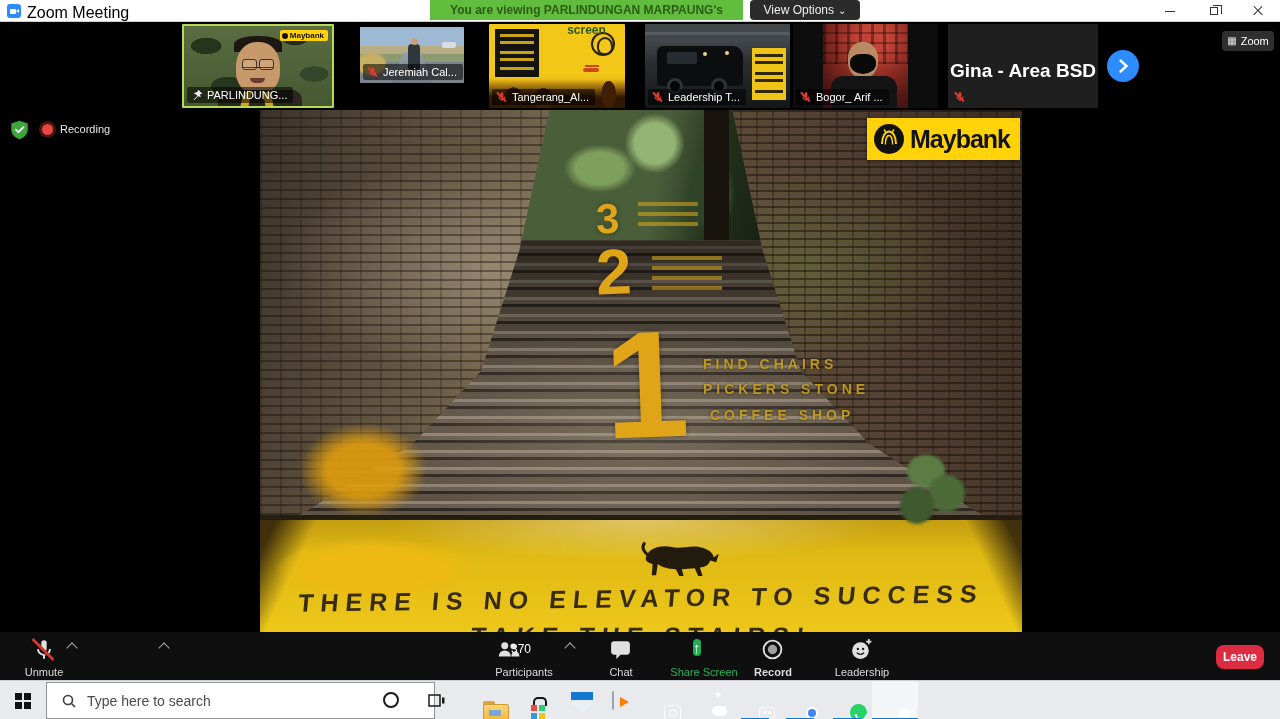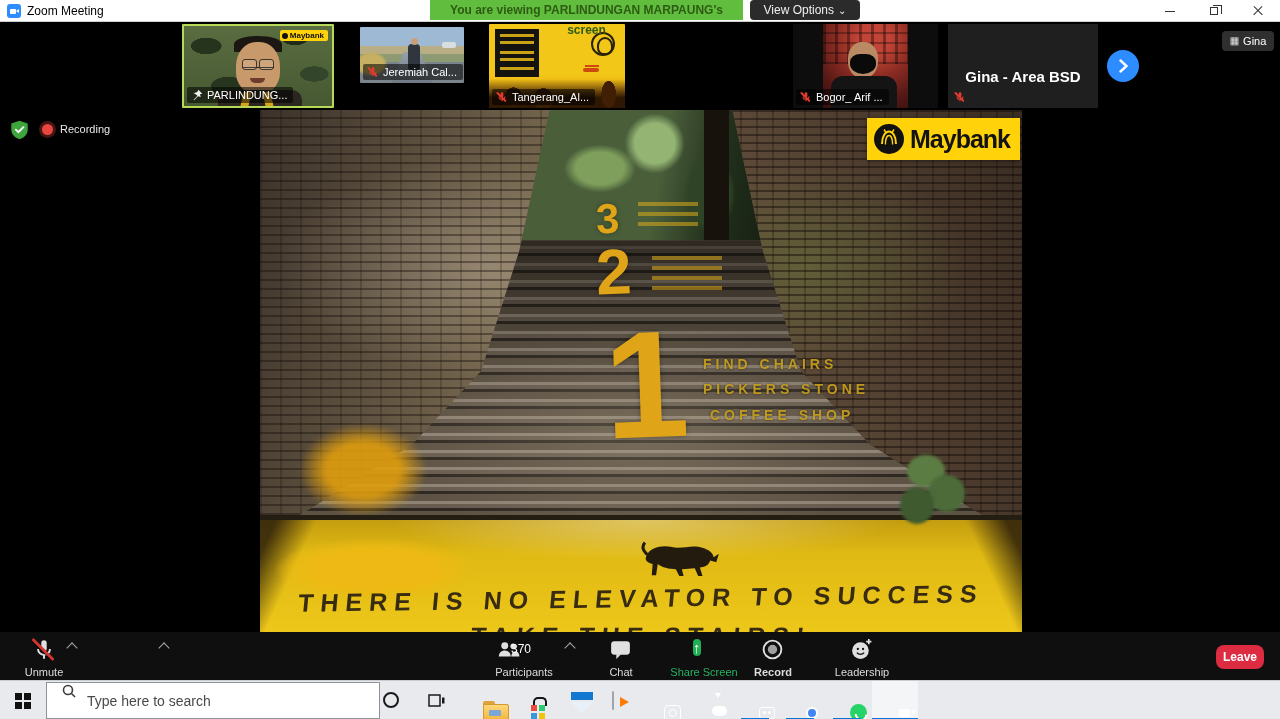--- a/index.html
+++ b/index.html
@@ -4,38 +4,38 @@
 <style>
   * { margin:0; padding:0; box-sizing:border-box; }
   html,body { width:1280px; height:719px; background:#000; font-family:"Liberation Sans",sans-serif; overflow:hidden; }
   #screen { position:relative; width:1280px; height:719px; background:#000; }
 
   
   .titlebar { position:absolute; top:0; left:0; width:1280px; height:22px; background:#fff; border-bottom:1px solid #cfcfcf; z-index:50; }
   .app-icon { position:absolute; left:7px; top:4px; width:14px; height:14px; background:#2d8cff; border-radius:3px; }
   .app-icon::before { content:""; position:absolute; left:2.5px; top:4.5px; width:6px; height:5px; background:#fff; border-radius:1px; }
   .app-icon::after { content:""; position:absolute; right:2px; top:4.5px; border-top:2.5px solid transparent; border-bottom:2.5px solid transparent; border-right:3px solid #fff; }
-  .title-text { position:absolute; left:27px; top:4px; font-size:12px; color:#000; }
+  .title-text { position:absolute; left:27px; top:4px; font-size:16px; color:#000; }
   .banner { position:absolute; left:430px; top:0; width:313px; height:20px; background:#61bd3e; color:#2e5b14; font-weight:bold; font-size:12px; text-align:center; line-height:20px; }
   .view-options { position:absolute; left:750px; top:0; width:110px; height:20px; background:#2b2b2b; border-radius:4px; color:#efefef; font-size:12px; text-align:center; line-height:20px; cursor:pointer; }
   .vo-caret { font-size:10px; margin-left:4px; }
   .win-controls { position:absolute; right:0; top:0; height:22px; display:flex; }
   .win-btn { width:44px; height:22px; position:relative; cursor:pointer; }
   .ic-min { position:absolute; left:17px; top:11px; width:10px; height:1.4px; background:#333; }
   .ic-restore { position:absolute; left:18px; top:7px; width:8px; height:8px; border:1.2px solid #333; background:#fff; }
   .ic-restore::before { content:""; position:absolute; left:1.5px; top:-3.5px; width:8px; height:8px; border:1.2px solid #333; border-left:none; border-bottom:none; }
   .ic-close { position:absolute; left:16px; top:10px; width:12px; height:1.4px; background:#333; transform:rotate(45deg); }
   .ic-close::after { content:""; position:absolute; left:0; top:0; width:12px; height:1.4px; background:#333; transform:rotate(-90deg); }
 
   
   .tile { position:absolute; top:24px; height:84px; background:#111; overflow:hidden; border-radius:1px; cursor:pointer; }
   .tile.active { border:2px solid #b6d957; }
   .name-bar { position:absolute; left:3px; bottom:3px; display:flex; align-items:center; gap:4px; background:rgba(0,0,0,.55); padding:2px 6px 2px 4px; border-radius:2px; color:#fff; font-size:11px; white-space:nowrap; z-index:5; }
   .corner-mic { position:absolute; left:6px; bottom:5px; z-index:5; }
-  .center-name { position:absolute; left:0; right:0; top:44px; text-align:center; color:#fff; font-size:15px; font-weight:bold; }
+  .center-name { position:absolute; left:0; right:0; top:36px; text-align:center; color:#fff; font-size:19px; font-weight:bold; }
   .slash { position:absolute; left:-1px; top:4.5px; width:13px; height:1.6px; background:#e23b30; transform:rotate(45deg); border-radius:1px; }
 
   
   .t1 { left:182px; width:152px; }
   .t1 .camo { position:absolute; inset:0;
     background-color:#4a5d33;
     background-image:
       radial-gradient(ellipse 30px 16px at 15% 25%, #26341d 50%, transparent 52%),
       radial-gradient(ellipse 26px 14px at 75% 15%, #1f2b18 50%, transparent 52%),
       radial-gradient(ellipse 34px 18px at 30% 75%, #27351e 50%, transparent 52%),
@@ -189,21 +189,21 @@
   .tb-caret::before { content:""; position:absolute; left:0; top:3px; width:7px; height:7px; border-left:1.6px solid #a8a8a8; border-top:1.6px solid #a8a8a8; transform:rotate(45deg); }
   .share-box { width:22px; height:22px; margin:2px; background:#1fae53; border-radius:5px; color:#fff; font-size:15px; font-weight:bold; text-align:center; line-height:22px; }
   .count { position:absolute; left:31px; top:10px; font-size:12px; color:#fff; }
   .leave-btn { position:absolute; left:1216px; top:13px; width:48px; height:24px; background:#dd2c42; color:#fff; font-size:12px; font-weight:bold; border-radius:8px; text-align:center; line-height:24px; cursor:pointer; }
 
   
   .taskbar { position:absolute; left:0; top:680px; width:1280px; height:39px; background:#e8eaed; border-top:1px solid #c9ccd1; z-index:60; }
   .start { position:absolute; left:0; top:0; width:46px; height:39px; cursor:pointer; }
   .win-logo { position:absolute; left:15px; top:12px; width:16px; height:16px; display:grid; grid-template-columns:7px 7px; grid-template-rows:7px 7px; gap:1.6px; }
   .win-logo i { background:#111; }
-  .searchbox { position:absolute; left:46px; top:1px; width:334px; height:37px; background:#fff; border:1px solid #8f9397; display:flex; }
+  .searchbox { position:absolute; left:46px; top:1px; width:389px; height:37px; background:#fff; border:1px solid #8f9397; display:flex; align-items:center; }
   .searchbox svg { margin-left:14px; }
   .searchbox input { border:none; outline:none; font-size:14px; color:#444; margin-left:10px; width:250px; font-family:"Liberation Sans",sans-serif; background:transparent; }
   .searchbox input::placeholder { color:#4a4a4a; opacity:1; }
   .cortana { position:absolute; left:383px; top:11px; width:16px; height:16px; border:2px solid #1a1a1a; border-radius:50%; cursor:pointer; }
   .taskview { position:absolute; left:427px; top:10px; cursor:pointer; }
   .app-cell { position:absolute; top:0; width:46px; height:39px; cursor:pointer; }
   .app-cell.active-app { background:#f4f5f7; }
   .app-cell.running::after { content:""; position:absolute; left:9px; right:9px; bottom:0; height:2.5px; background:#0079d8; }
   .app-cell.active-app::after { content:""; position:absolute; left:0; right:0; bottom:0; height:2.5px; background:#0079d8; }
   .ai { position:absolute; left:50%; top:50%; transform:translate(-50%,-50%); }
@@ -331,20 +331,45 @@
             <rect x="5.4" y="1.5" width="3.2" height="6" rx="1.6" fill="#e23b30"></rect>
             <path d="M3.5 6.5 a3.5 3.5 0 0 0 7 0" stroke="#e23b30" stroke-width="1.2" fill="none"></path>
             <line x1="7" y1="10" x2="7" y2="12" stroke="#e23b30" stroke-width="1.2"></line>
           </svg>
           <i class="slash"></i>
         </span>
       <span>Tangerang_Al...</span>
     </div>
   </div>
 
+  <div class="tile t4">
+    <div class="garage"></div>
+    <div class="beam"></div>
+    <div class="truck"></div>
+    <div class="w1"></div>
+      <div class="w2"></div>
+    <div class="mini-poster">
+        <i style="top:6px"></i>
+        <i style="top:13px"></i>
+        <i style="top:24px"></i>
+        <i style="top:31px"></i>
+        <i style="top:42px"></i>
+      </div>
+    <div class="name-bar">
+      <span style="position:relative;width:12px;height:12px;">
+        <svg width="12" height="12" viewBox="0 0 14 14">
+            <rect x="5.4" y="1.5" width="3.2" height="6" rx="1.6" fill="#e23b30"></rect>
+            <path d="M3.5 6.5 a3.5 3.5 0 0 0 7 0" stroke="#e23b30" stroke-width="1.2" fill="none"></path>
+            <line x1="7" y1="10" x2="7" y2="12" stroke="#e23b30" stroke-width="1.2"></line>
+          </svg>
+          <i class="slash"></i>
+        </span>
+      <span>Leadership T...</span>
+    </div>
+  </div>
 
   <div class="tile t5">
     <div class="bars"></div>
     <div class="vid"></div>
     <div class="grid"></div>
     <div class="head"></div>
       <div class="mask"></div>
       <div class="body"></div>
     <div class="name-bar">
       <span style="position:relative;width:12px;height:12px;">
@@ -371,21 +396,21 @@
       </span>
   </div>
 
   <div class="next-btn">
     <svg width="20" height="20" viewBox="0 0 20 20">
         <path d="M7.5 4.5 l6 5.5 -6 5.5" stroke="#fff" stroke-width="2.4" fill="none" stroke-linecap="round"></path>
       </svg>
   </div>
   <div class="view-btn">
     <span class="view-grid-glyph">▦</span>
-    <span>Gina</span>
+    <span>Zoom</span>
   </div>
 
   <svg class="rec-shield" viewBox="0 0 18 19">
       <path d="M9 0.8 L16.8 3.4 V9 c0 4.6-3.1 7.7-7.8 9.3 C4.3 16.7 1.2 13.6 1.2 9 V3.4 Z" fill="#3ea43c"></path>
       <path d="M5.5 9.2 l2.4 2.4 L12.8 6.8" stroke="#fff" stroke-width="1.8" fill="none" stroke-linecap="round"></path>
     </svg>
   <div class="rec-group">
     <span class="rec-dot"></span>
     <span class="rec-label">Recording</span>
   </div>

